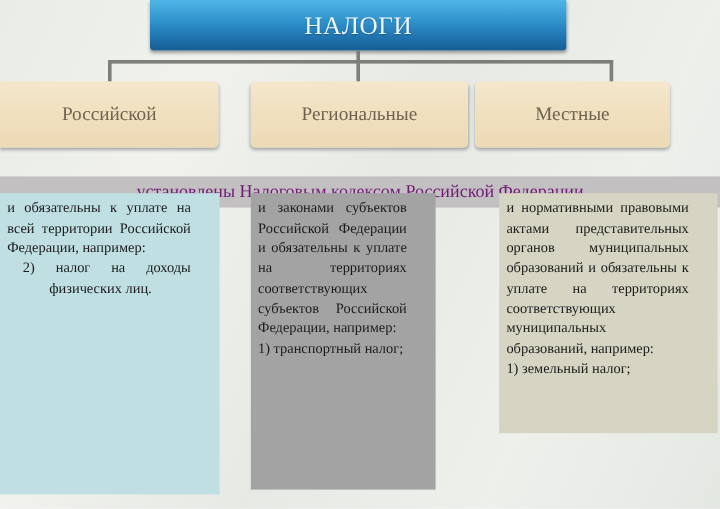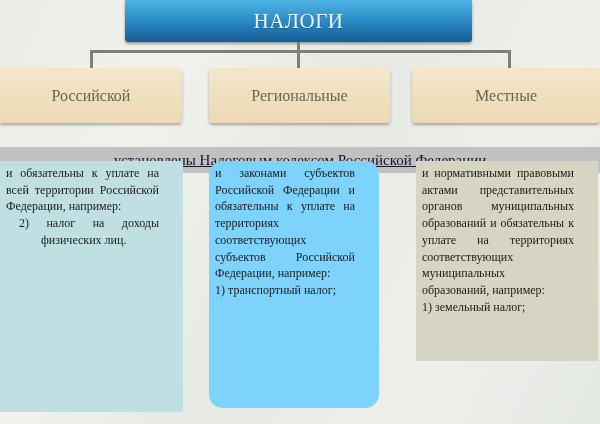--- a/index.html
+++ b/index.html
@@ -32,37 +32,37 @@
     .cat-box {
       top: 68px; height: 55px;
       background: linear-gradient(to bottom, #f4e7cc 0%, #f0dfbd 55%, #ecd9b6 100%);
       border-radius: 4px;
       box-shadow: 0 2px 3px rgba(0,0,0,0.3);
       display: flex; align-items: center; justify-content: center;
     }
     .cat-label { color: #6e6250; font-size: 16px; }
     .cat-1 { left: 0; width: 182px; border-radius: 0 4px 4px 0; }
     .cat-2 { left: 209px; width: 181px; }
-    .cat-3 { left: 412px; width: 188px; }
+    .cat-3 { left: 396px; width: 162px; }
 
     .banner {
       left: 0; top: 147px; width: 600px; height: 26px;
       background: #c2c0c1;
       display: flex; align-items: center; justify-content: center;
     }
-    .banner-text { color: #0f172a; font-size: 15px; text-decoration: underline; }
+    .banner-text { color: #701a75; font-size: 15px; }
 
     .col {
       top: 161px; box-sizing: border-box;
       padding: 4px 24px 0 6px;
       color: #1b1b1b; font-size: 12px; line-height: 16.7px;
       text-align: justify;
     }
     .col-1 { left: 0; width: 183px; height: 251px; background: #bfdfe2; }
-    .col-2 { left: 209px; width: 170px; height: 247px; background: #7dd3fc; border-radius: 14px; }
+    .col-2 { left: 209px; width: 154px; height: 247px; background: #a3a3a3; }
     .col-3 { left: 416px; width: 182px; height: 200px; background: #d6d4c2; }
     .col p { margin: 0; }
     .item { display: block; }
     .item.hang { padding-left: 22px; text-indent: -22px; margin-left: 13px; }
   </style>
 </head>
 <body>
 
 <div class="abs top-box">
   <span class="top-title">НАЛОГИ</span>

